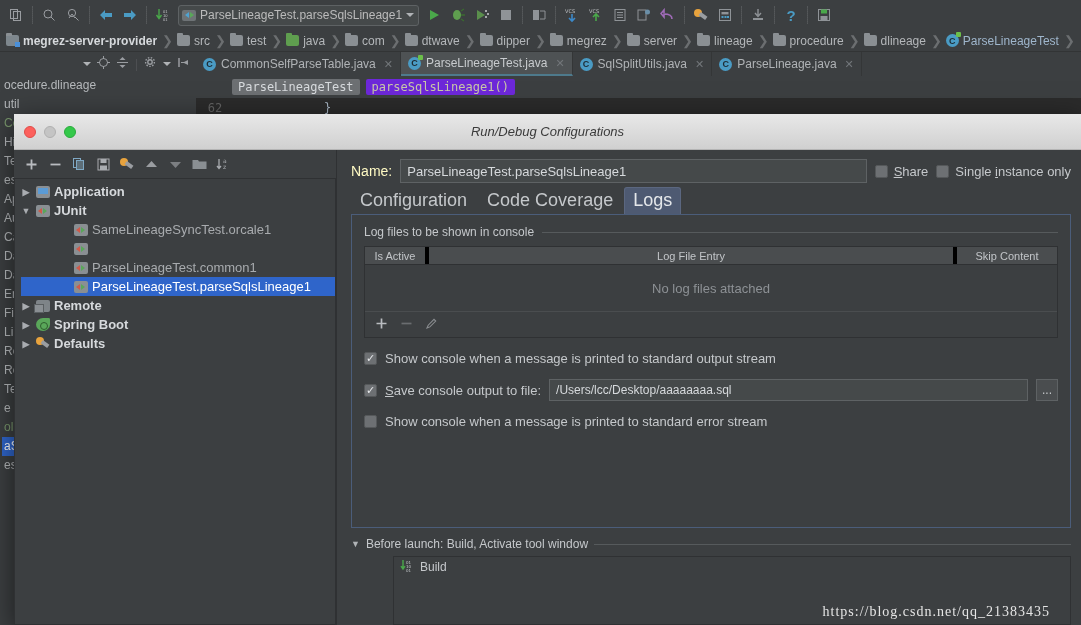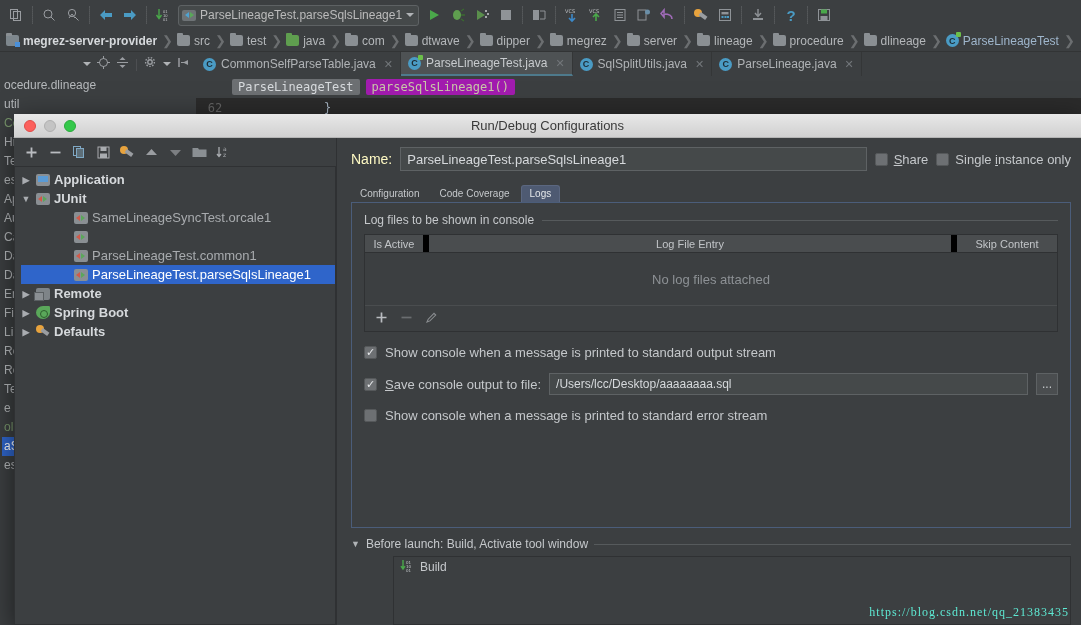--- a/index.html
+++ b/index.html
@@ -86,43 +86,43 @@
   .tree-text.green { color: #7b9a6e; }
   .tree-text.sel { background: #2f65ca; color: #ffffff; }
 
   .ide-breadcrumb2 {
     position: absolute; left: 196px; top: 76px; width: 885px; height: 22px;
     background: #3c3f41; display: flex; align-items: center; padding-left: 36px; gap: 6px;
   }
   .crumb-chip { font-family: "DejaVu Sans Mono", monospace; font-size: 12px;
                 padding: 1px 6px; border-radius: 2px; }
   .crumb-chip.a { background: #6d7073; color: #d8dbde; }
-  .crumb-chip.b { background: #a21caf; color: #c9c8a8; }
+  .crumb-chip.b { background: #6d28d9; color: #c9c8a8; }
 
   .ide-editor {
     position: absolute; left: 196px; top: 98px; width: 885px; height: 527px;
     background: #2b2b2b;
   }
   .gutter-row { display: flex; align-items: center; height: 19px; }
   .gutter-num { width: 48px; text-align: center; padding-right: 10px; color: #646464;
                 font-family: "DejaVu Sans Mono", monospace; font-size: 12px; }
   .code-txt { font-family: "DejaVu Sans Mono", monospace; font-size: 12px; color: #a9b7c6;
               padding-left: 80px; }
 
   
   .dialog {
     position: absolute; left: 14px; top: 114px; width: 1067px; height: 511px;
     background: #3c3f41; box-shadow: 0 6px 26px rgba(0,0,0,0.55);
     display: flex; flex-direction: column; overflow: hidden;
   }
   .dlg-titlebar {
-    height: 24px; flex: none;
+    height: 36px; flex: none;
     background: linear-gradient(#e8e8e8, #d0d0d0);
     border-bottom: 1px solid #b4b4b4;
-    display: flex; align-items: center; position: relative;
+    display: flex; align-items: center; position: relative; font-style: italic;
   }
   .traffic { display: flex; gap: 8px; padding-left: 10px; }
   .tl { width: 12px; height: 12px; border-radius: 50%; }
   .tl.red { background: #fc605c; border: 1px solid #e04c48; }
   .tl.yellow { background: #c4c4c4; border: 1px solid #b0b0b0; }
   .tl.green { background: #34c84a; border: 1px solid #2aab3c; }
   .dlg-title {
     position: absolute; left: 0; right: 0; text-align: center;
     font-size: 13px; color: #3a3a3a;
   }
@@ -176,36 +176,36 @@
   .cb-wrap { display: flex; align-items: center; gap: 6px; font-size: 13px; color: #c5c8cb;
              white-space: nowrap; }
   .cbox { width: 13px; height: 13px; background: #6d7073; border: 1px solid #55585a;
           border-radius: 2px; display: inline-flex; align-items: center;
           justify-content: center; flex: none; }
   .cbox.checked { background: #6d7073; }
   .cbox.checked:after { content: "✓"; color: #e8eaec; font-size: 11px; line-height: 1; }
   .u { text-decoration: underline; }
 
   .tabs-row { display: flex; align-items: flex-end; gap: 2px; height: 22px; flex: none; }
-  .dtab { font-size: 10px; color: #c5c8cb; padding: 2px 8px 3px; border: 1px solid transparent;
+  .dtab { font-size: 18px; color: #c5c8cb; padding: 2px 8px 3px; border: 1px solid transparent;
           border-bottom: none; }
   .dtab.active { background: #4e5a72; color: #e4e7ea; border-color: #5b6780;
                  border-radius: 3px 3px 0 0; }
 
   .panel { border: 1px solid #4b5d7a; background: #3c3f41; flex: 1; min-height: 0;
            display: flex; flex-direction: column; padding: 10px 12px 8px; }
   .sec-title-row { display: flex; align-items: center; gap: 8px; flex: none; }
   .sec-title { font-size: 12px; color: #c5c8cb; white-space: nowrap; }
   .sec-line { flex: 1; height: 1px; background: #565a5c; }
 
   .table-wrap { margin-top: 7px; border: 1px solid #2f3133; background: #3c3f41;
                 flex: 1; display: flex; flex-direction: column; min-height: 0; }
   .thead { display: flex; height: 18px; background: #4a4d4f; border-bottom: 1px solid #2f3133; }
   .th { font-size: 11px; color: #c2c5c8; display: flex; align-items: center;
-        justify-content: center; border-right: 6px solid #000000; }
+        justify-content: center; border-right: 4px solid #000000; }
   .th.isactive { width: 64px; flex: none; }
   .th.entry { flex: 1; }
   .th.skip { width: 100px; flex: none; border-right: none; }
   .tbody { flex: 1; display: flex; align-items: center; justify-content: center; }
   .empty-msg { font-size: 13px; color: #8d9195; }
 
   .tbl-actions { height: 26px; display: flex; align-items: center; gap: 12px;
                  padding-left: 10px; border-top: 1px solid #4a4d4f; flex: none;
                  color: #a9acb0; font-size: 14px; }
   .tbl-actions .dim { color: #6a6d70; }
@@ -218,22 +218,22 @@
               align-items: center; justify-content: center; }
 
   .before-launch { flex: none; padding: 9px 0 0 0; }
   .bl-head { display: flex; align-items: center; gap: 6px; }
   .bl-arrow { color: #b0b3b6; font-size: 9px; }
   .bl-title { font-size: 12px; color: #c5c8cb; white-space: nowrap; }
   .bl-box { margin-top: 5px; border: 1px solid #2f3133; background: #3c3f41;
             height: 69px; position: relative; margin-left: 42px; }
   .bl-item { display: flex; align-items: center; gap: 6px; height: 20px; padding-left: 6px;
              font-size: 12px; color: #c5c8cb; }
-  .watermark { position: absolute; right: 1px; bottom: 4px; font-family: "Liberation Serif", serif;
-               font-size: 12px; color: #5eead4; letter-spacing: 1px; }
+  .watermark { position: absolute; right: 20px; bottom: 4px; font-family: "Liberation Serif", serif;
+               font-size: 14px; color: #e5e5e5; letter-spacing: 1px; }
 </style>
 </head>
 <body>
 
 <div id="root">
 
   <div class="ide-toolbar">
     <span class="tb-icon">
       <svg width="14" height="14" viewBox="0 0 14 14">
           <rect x="1.5" y="1.5" width="7" height="9" fill="none" stroke="#9a9da1"></rect>

